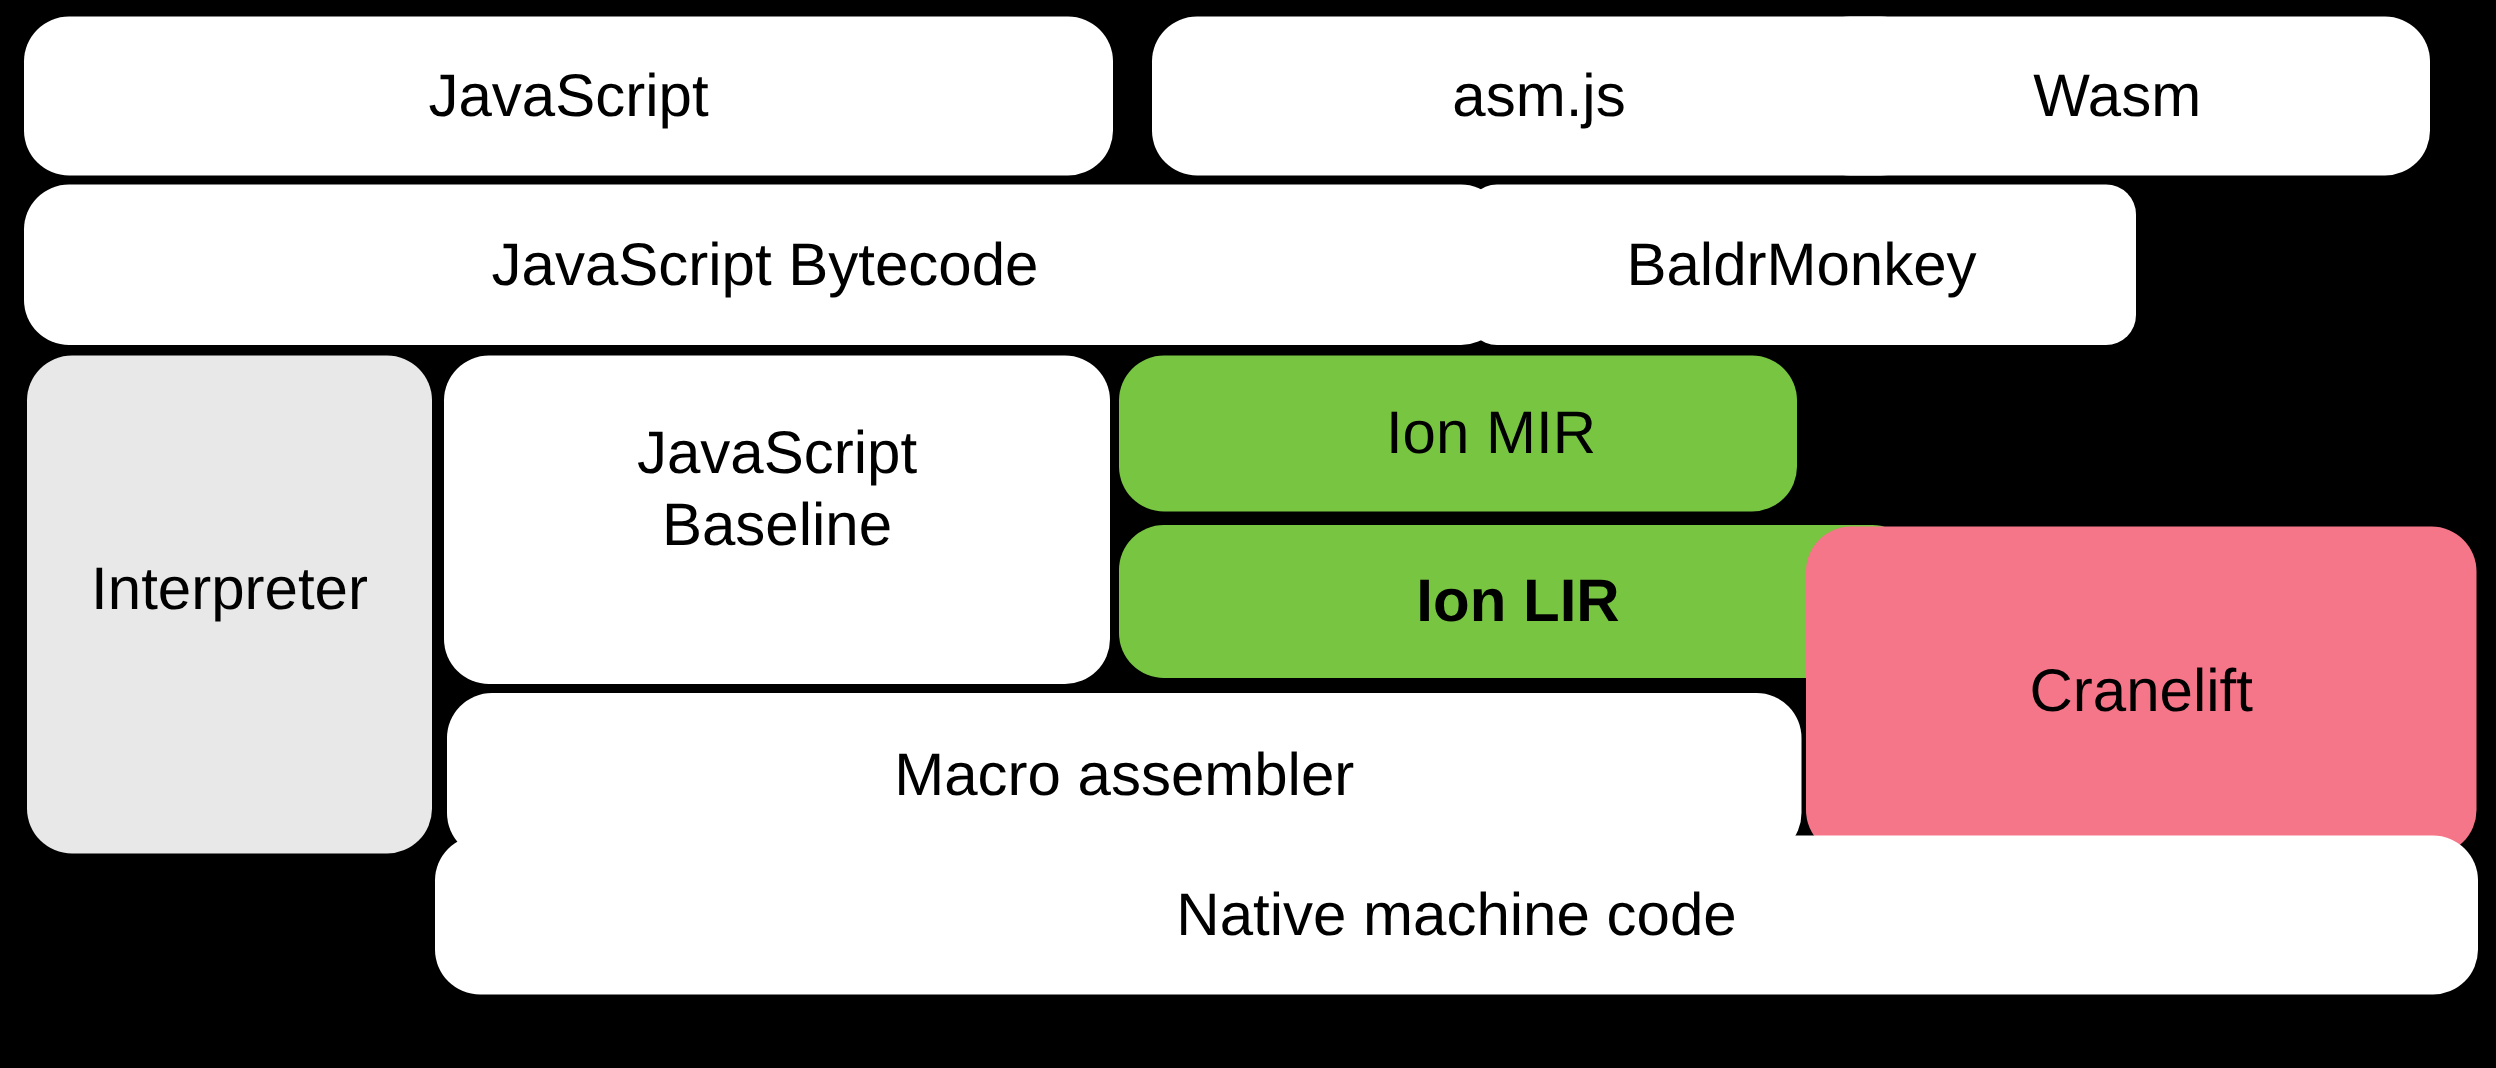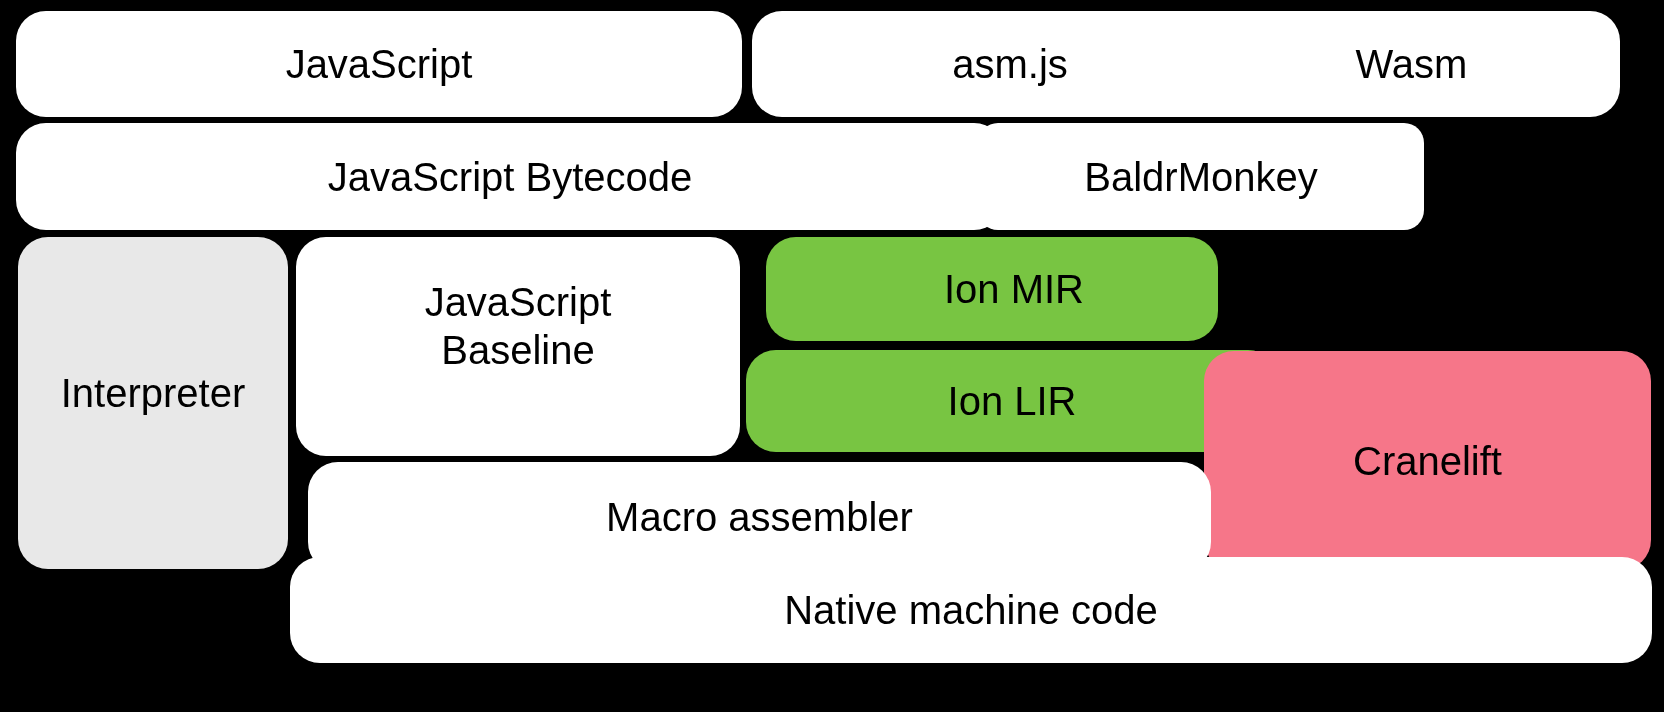--- a/index.html
+++ b/index.html
@@ -37,21 +37,21 @@
 </style>
 </head>
 <body>
 
 <div class="canvas">
 
   <div class="node" style="left:16px; top:11px; width:726px; height:106px;">
     <span class="node__label">JavaScript</span>
   </div>
 
-  <div class="node" style="left:752px; top:11px; width:516px; height:106px;">
+  <div class="node" style="left:768px; top:11px; width:516px; height:106px;">
     <span class="node__label">asm.js</span>
   </div>
 
   <div class="node" style="left:1203px; top:11px; width:417px; height:106px;">
     <span class="node__label">Wasm</span>
   </div>
 
   <div class="node" style="left:16px; top:123px; width:988px; height:107px;">
     <span class="node__label">JavaScript Bytecode</span>
   </div>
@@ -62,33 +62,33 @@
 
   <div class="node node--gray" style="left:18px; top:237px; width:270px; height:332px; padding-bottom:20px;">
     <span class="node__label">Interpreter</span>
   </div>
 
   <div class="node" style="left:296px; top:237px; width:444px; height:219px; padding-bottom:42px;">
     <span class="node__label">JavaScript
 Baseline</span>
   </div>
 
-  <div class="node node--green" style="left:766px; top:237px; width:452px; height:104px;padding-left:44px;">
+  <div class="node node--green" style="left:746px; top:237px; width:452px; height:104px;padding-left:44px;">
     <span class="node__label">Ion MIR</span>
   </div>
 
-  <div class="node node--green" style="left:746px; top:350px; width:532px; height:102px;">
+  <div class="node node--green" style="left:746px; top:350px; width:532px; height:102px;font-weight:bold;">
     <span class="node__label">Ion LIR</span>
   </div>
 
   <div class="node node--pink" style="left:1204px; top:351px; width:447px; height:219px;">
     <span class="node__label">Cranelift</span>
   </div>
 
-  <div class="node" style="left:308px; top:462px; width:903px; height:110px;">
+  <div class="node" style="left:298px; top:462px; width:903px; height:110px;">
     <span class="node__label">Macro assembler</span>
   </div>
 
   <div class="node" style="left:290px; top:557px; width:1362px; height:106px;">
     <span class="node__label">Native machine code</span>
   </div>
 
 </div>
 
 </body></html>

